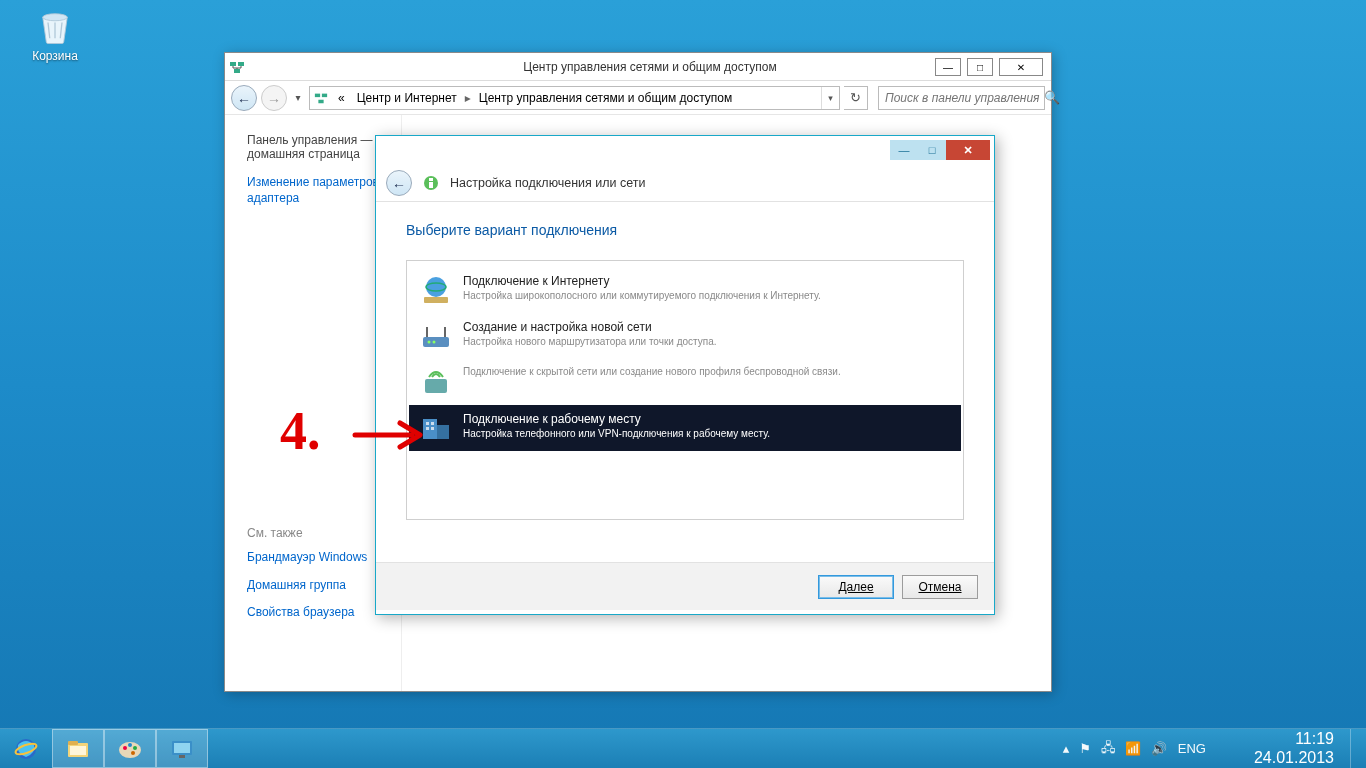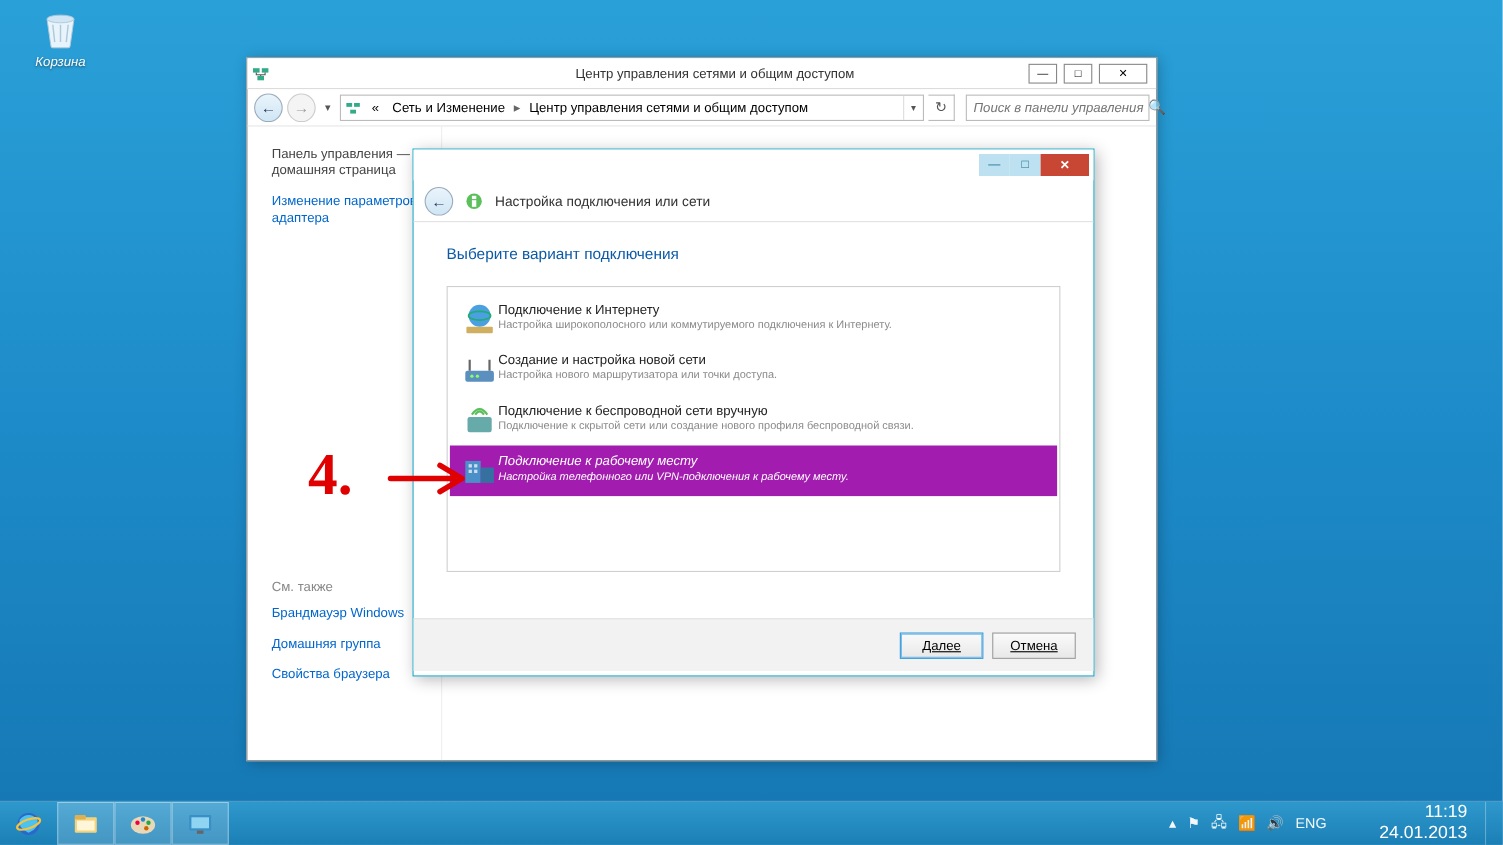--- a/index.html
+++ b/index.html
@@ -1,20 +1,20 @@
 <!DOCTYPE html>
 <html><head>
 <meta charset="utf-8">
 <style>
   * { box-sizing: border-box; font-family: "Segoe UI", Tahoma, sans-serif; }
   html, body { margin:0; padding:0; width:1366px; height:768px; overflow:hidden; }
   body { background: linear-gradient(180deg, #2aa0d8 0%, #1d8bc9 50%, #1577b3 100%); }
 
   
-  .desktop-icon { position:absolute; top:5px; left:20px; width:70px; text-align:center; color:white; font-size:12px; cursor:pointer;font-style:italic; }
+  .desktop-icon { position:absolute; top:5px; left:20px; width:70px; text-align:center; color:white; font-size:12px; cursor:pointer; }
   .desktop-icon .bin { width:42px; height:42px; margin:0 auto 2px; position:relative; }
   .desktop-icon .bin svg { width:100%; height:100%; }
   .desktop-icon span { text-shadow:0 1px 2px rgba(0,0,0,.5); }
 
   
   .win-cp { position:absolute; top:52px; left:224px; width:828px; height:640px; background:#fff; border:1px solid #8a8a8a; box-shadow:2px 2px 12px rgba(0,0,0,.25); }
   .win-titlebar { height:28px; background:#fff; display:flex; align-items:center; border-bottom:1px solid #dcdcdc; }
   .win-titlebar .appicon { width:24px; display:flex; align-items:center; justify-content:center; }
   .win-titlebar .title { flex:1; text-align:center; font-size:12px; color:#333; }
   .win-btns { position:absolute; top:5px; right:8px; display:flex; gap:6px; }
@@ -48,26 +48,26 @@
   .wiz-titlebar .tb-btn { width:28px; height:20px; display:flex; align-items:center; justify-content:center; font-size:11px; cursor:pointer; }
   .wiz-titlebar .tb-btn.min, .wiz-titlebar .tb-btn.max { background:#bde1f0; color:#1a6f95; border:none; }
   .wiz-titlebar .tb-btn.close { background:#c74634; color:#fff; width:44px; border:none; font-weight:bold; }
   .wiz-header { height:38px; border-bottom:1px solid #e2e2e2; display:flex; align-items:center; padding:0 10px; gap:10px; }
   .wiz-back { width:26px; height:26px; border-radius:50%; border:1px solid #9ab; background:linear-gradient(#eaf4fb,#cfe6f5); display:flex; align-items:center; justify-content:center; cursor:pointer; color:#235; font-size:14px; }
   .wiz-hicon { width:18px; height:18px; }
   .wiz-htitle { font-size:12.5px; color:#333; }
   .wiz-content { padding:20px 30px 10px 30px; height:360px; }
   .wiz-content h2 { font-size:14px; font-weight:normal; color:#0b5aa5; margin:0 0 22px 0; }
   .options-box { border:1px solid #cfcfcf; height:260px; padding:6px 2px; }
-  .opt { display:flex; align-items:flex-start; padding:6px 10px; cursor:pointer; }
+  .opt { display:flex; align-items:flex-start; gap:10px; padding:6px 10px; cursor:pointer; }
   .opt .oicon { width:34px; height:34px; flex-shrink:0; }
   .opt .otext { font-size:12px; line-height:1.35; }
   .opt .otitle { color:#222; }
   .opt .odesc { color:#8a8a8a; font-size:10px; }
-  .opt.selected { background:#a21caf;font-style:italic; }
+  .opt.selected { background:#0f172a; }
   .opt.selected .otitle, .opt.selected .odesc { color:#fff; }
   .wiz-footer { height:48px; border-top:1px solid #e2e2e2; background:#f2f2f2; display:flex; align-items:center; justify-content:flex-end; padding:0 16px; gap:8px; }
   .wiz-footer button { min-width:76px; height:24px; font-size:12px; border:1px solid #9c9c9c; background:linear-gradient(#fafafa,#e8e8e8); cursor:pointer;text-decoration:underline; }
   .wiz-footer button.primary { border:1px solid #3399dd; box-shadow:0 0 0 1px #7abde8 inset; }
 
   
   .anno { position:absolute; color:#e00000; font-family:"Segoe Script","Comic Sans MS",cursive; pointer-events:none; }
   .anno.num { top:400px; left:280px; font-size:54px; font-weight:bold; }
   .anno.arrow { top:415px; left:350px; }
 
@@ -120,21 +120,21 @@
     <div class="nav-drop">▾</div>
     <div class="breadcrumb">
       <div class="bcicon">
           <svg width="14" height="14" viewBox="0 0 16 16">
             <rect x="1" y="3" width="6" height="4" fill="#3a8"></rect>
             <rect x="9" y="3" width="6" height="4" fill="#3a8"></rect>
             <rect x="5" y="10" width="6" height="4" fill="#3a8"></rect>
           </svg>
         </div>
       <span class="crumb">«</span>
-      <span class="crumb">Сеть и Изменение</span>
+      <span class="crumb">Центр и Интернет</span>
       <span class="sep">▸</span>
       <span class="crumb">Центр управления сетями и общим доступом</span>
       <div style="flex:1"></div>
       <div class="bcdrop">▾</div>
     </div>
     <div class="refresh-btn">↻</div>
     <div class="searchbox">
       <input placeholder="Поиск в панели управления" style="">
       <span class="sicon">🔍</span>
     </div>
@@ -204,21 +204,20 @@
 
       <div class="opt">
         <div class="oicon">
             <svg viewBox="0 0 34 34">
               <rect x="6" y="14" width="22" height="14" rx="2" fill="#6aa"></rect>
               <path d="M10 12 Q17 2 24 12" stroke="#5bbf5b" stroke-width="2" fill="none"></path>
               <path d="M13 12 Q17 6 21 12" stroke="#5bbf5b" stroke-width="2" fill="none"></path>
             </svg>
           </div>
         <div class="otext">
-          <div class="otitle">Подключение к беспроводной сети вручную</div>
           <div class="odesc">Подключение к скрытой сети или создание нового профиля беспроводной связи.</div>
         </div>
       </div>
 
       <div class="opt selected">
         <div class="oicon">
             <svg viewBox="0 0 34 34">
               <rect x="4" y="8" width="14" height="20" fill="#4a8fc8"></rect>
               <rect x="7" y="11" width="3" height="3" fill="#cde"></rect>
               <rect x="12" y="11" width="3" height="3" fill="#cde"></rect>

